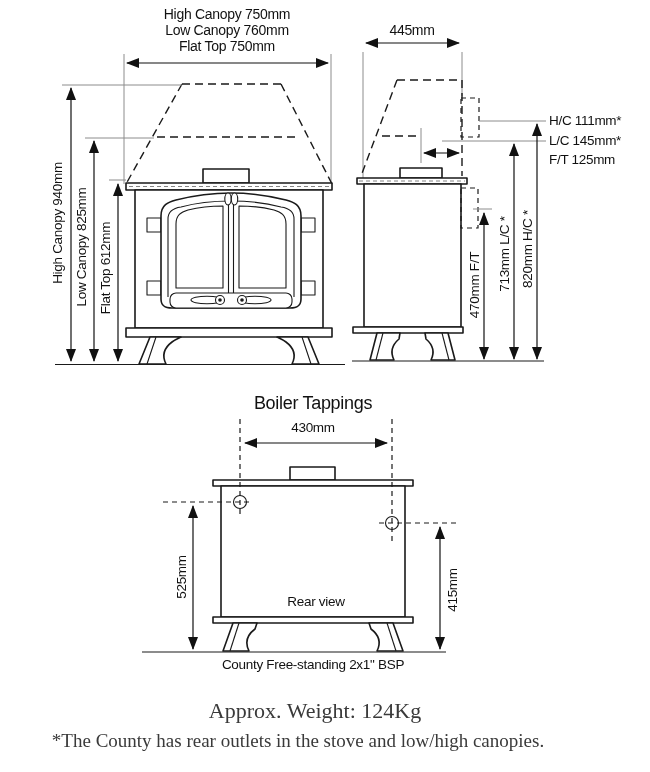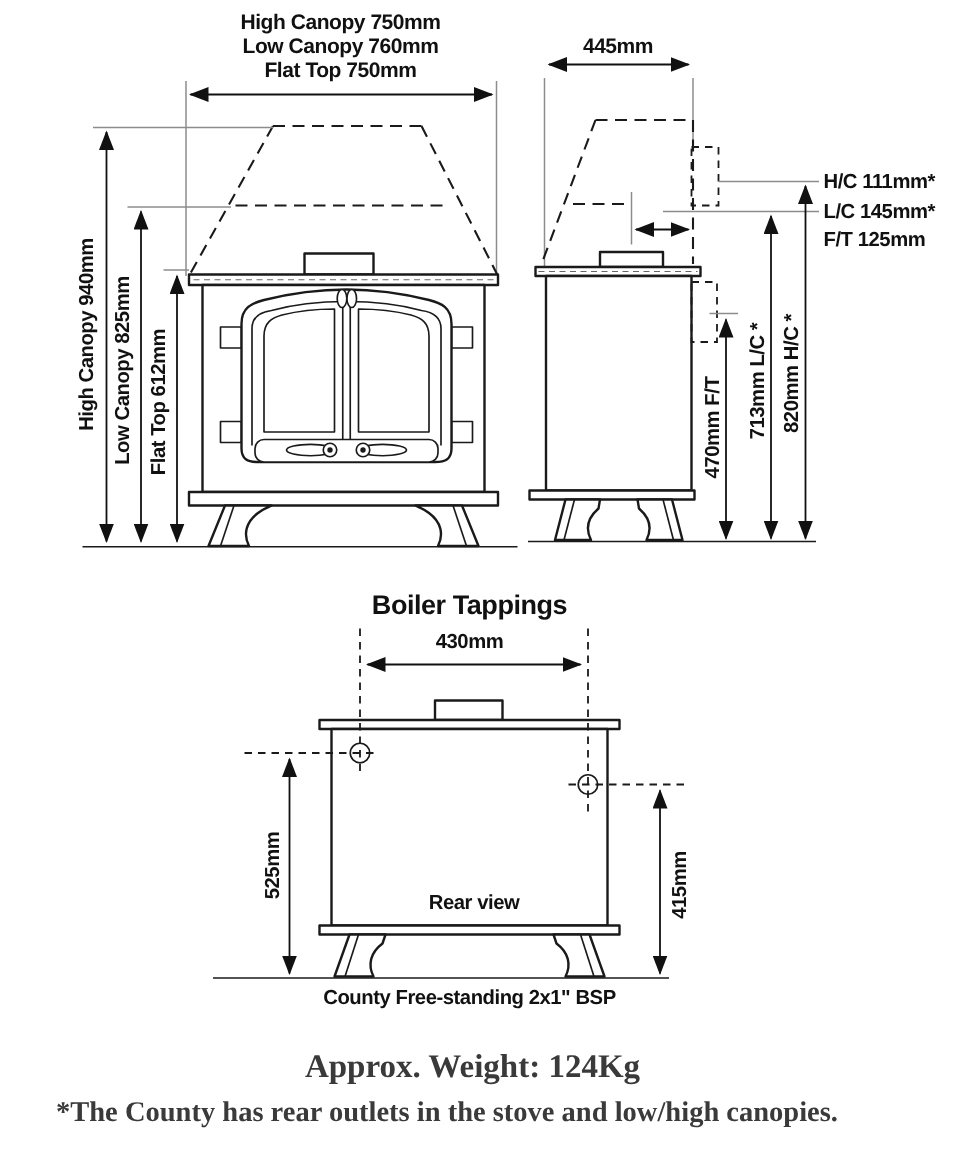--- a/index.html
+++ b/index.html
@@ -1,16 +1,16 @@
 <!DOCTYPE html>
 <html><head>
 <meta charset="utf-8">
 <style>
   html,body{margin:0;padding:0;background:#ffffff;}
-  .page{position:relative;width:650px;height:772px;background:#fff;overflow:hidden;font-weight:bold;}
+  .page{position:relative;width:650px;height:772px;background:#fff;overflow:hidden;}
   svg{font-family:"Liberation Sans", sans-serif;}
   
   .s{stroke:#1a1a1a;fill:none;stroke-width:1.6;stroke-linejoin:round;}
   .w{stroke:#1a1a1a;fill:#ffffff;stroke-width:1.6;stroke-linejoin:round;}
   .thin{stroke-width:1.1;}
   
   .ext{stroke:#8c8c8c;fill:none;stroke-width:1;}
   
   .dash{stroke:#1a1a1a;fill:none;stroke-width:1.4;stroke-dasharray:8 5;}
   .dash2{stroke:#1a1a1a;fill:none;stroke-width:1.2;stroke-dasharray:5 4;}

